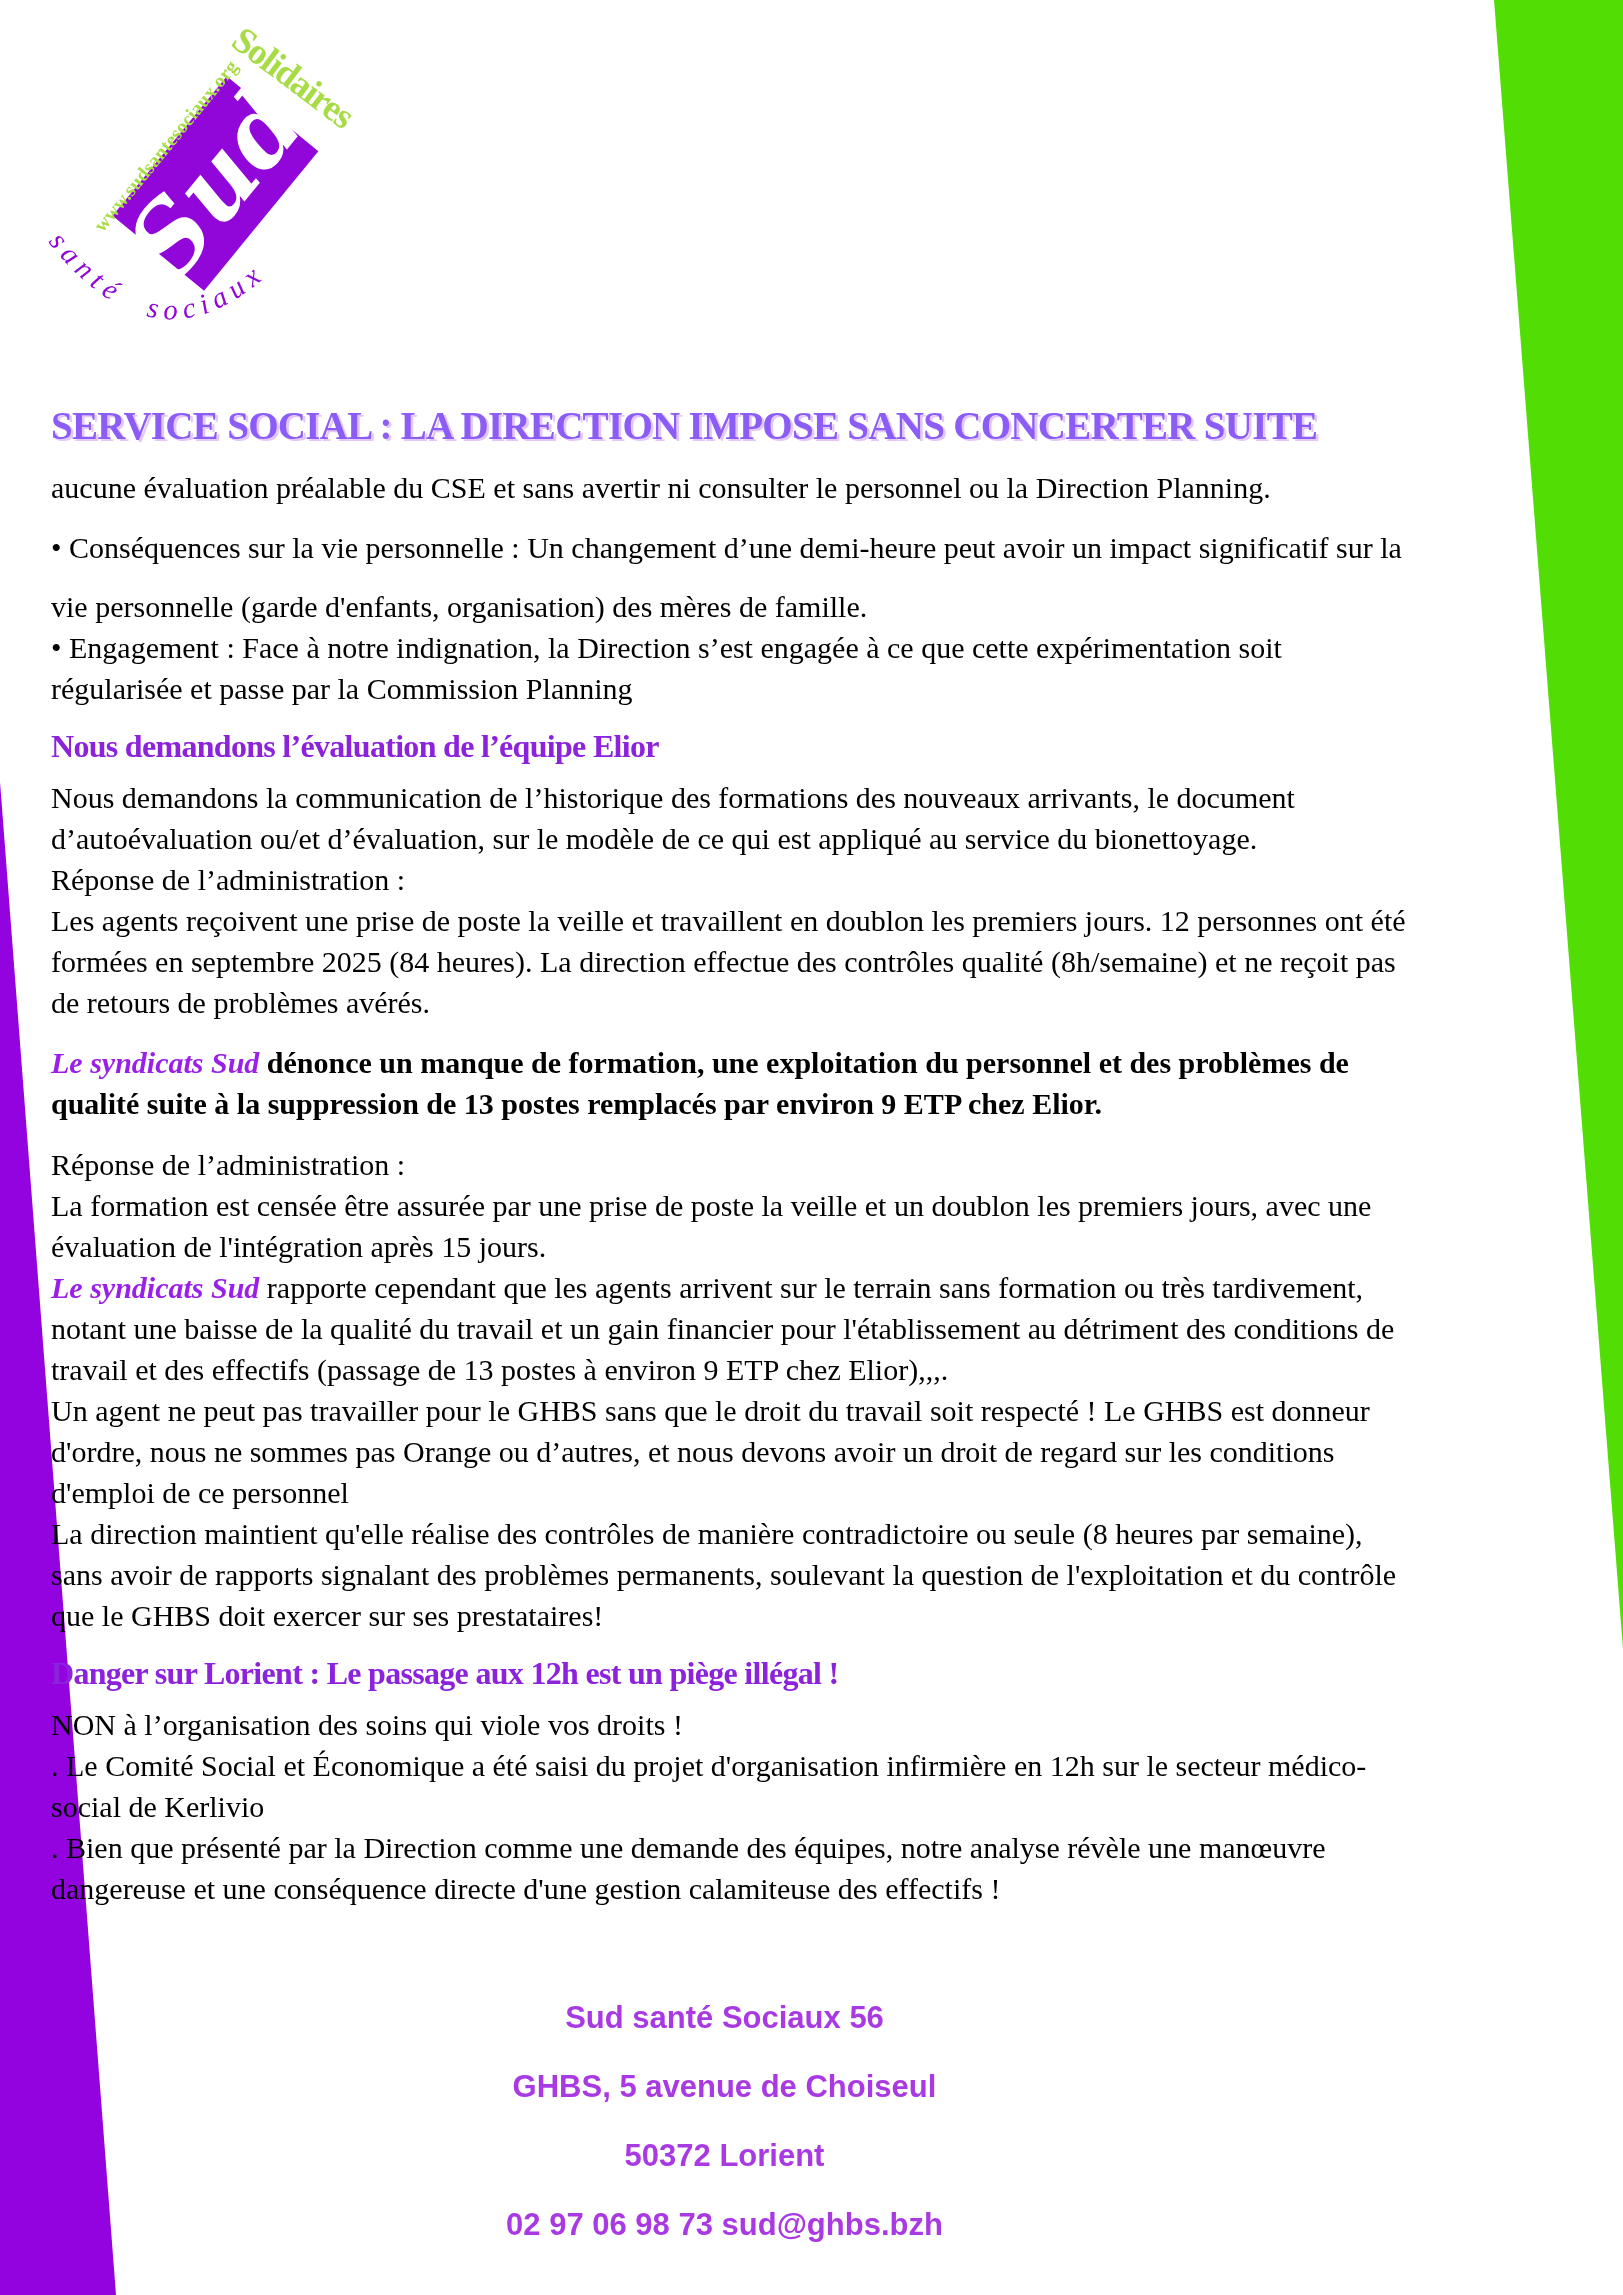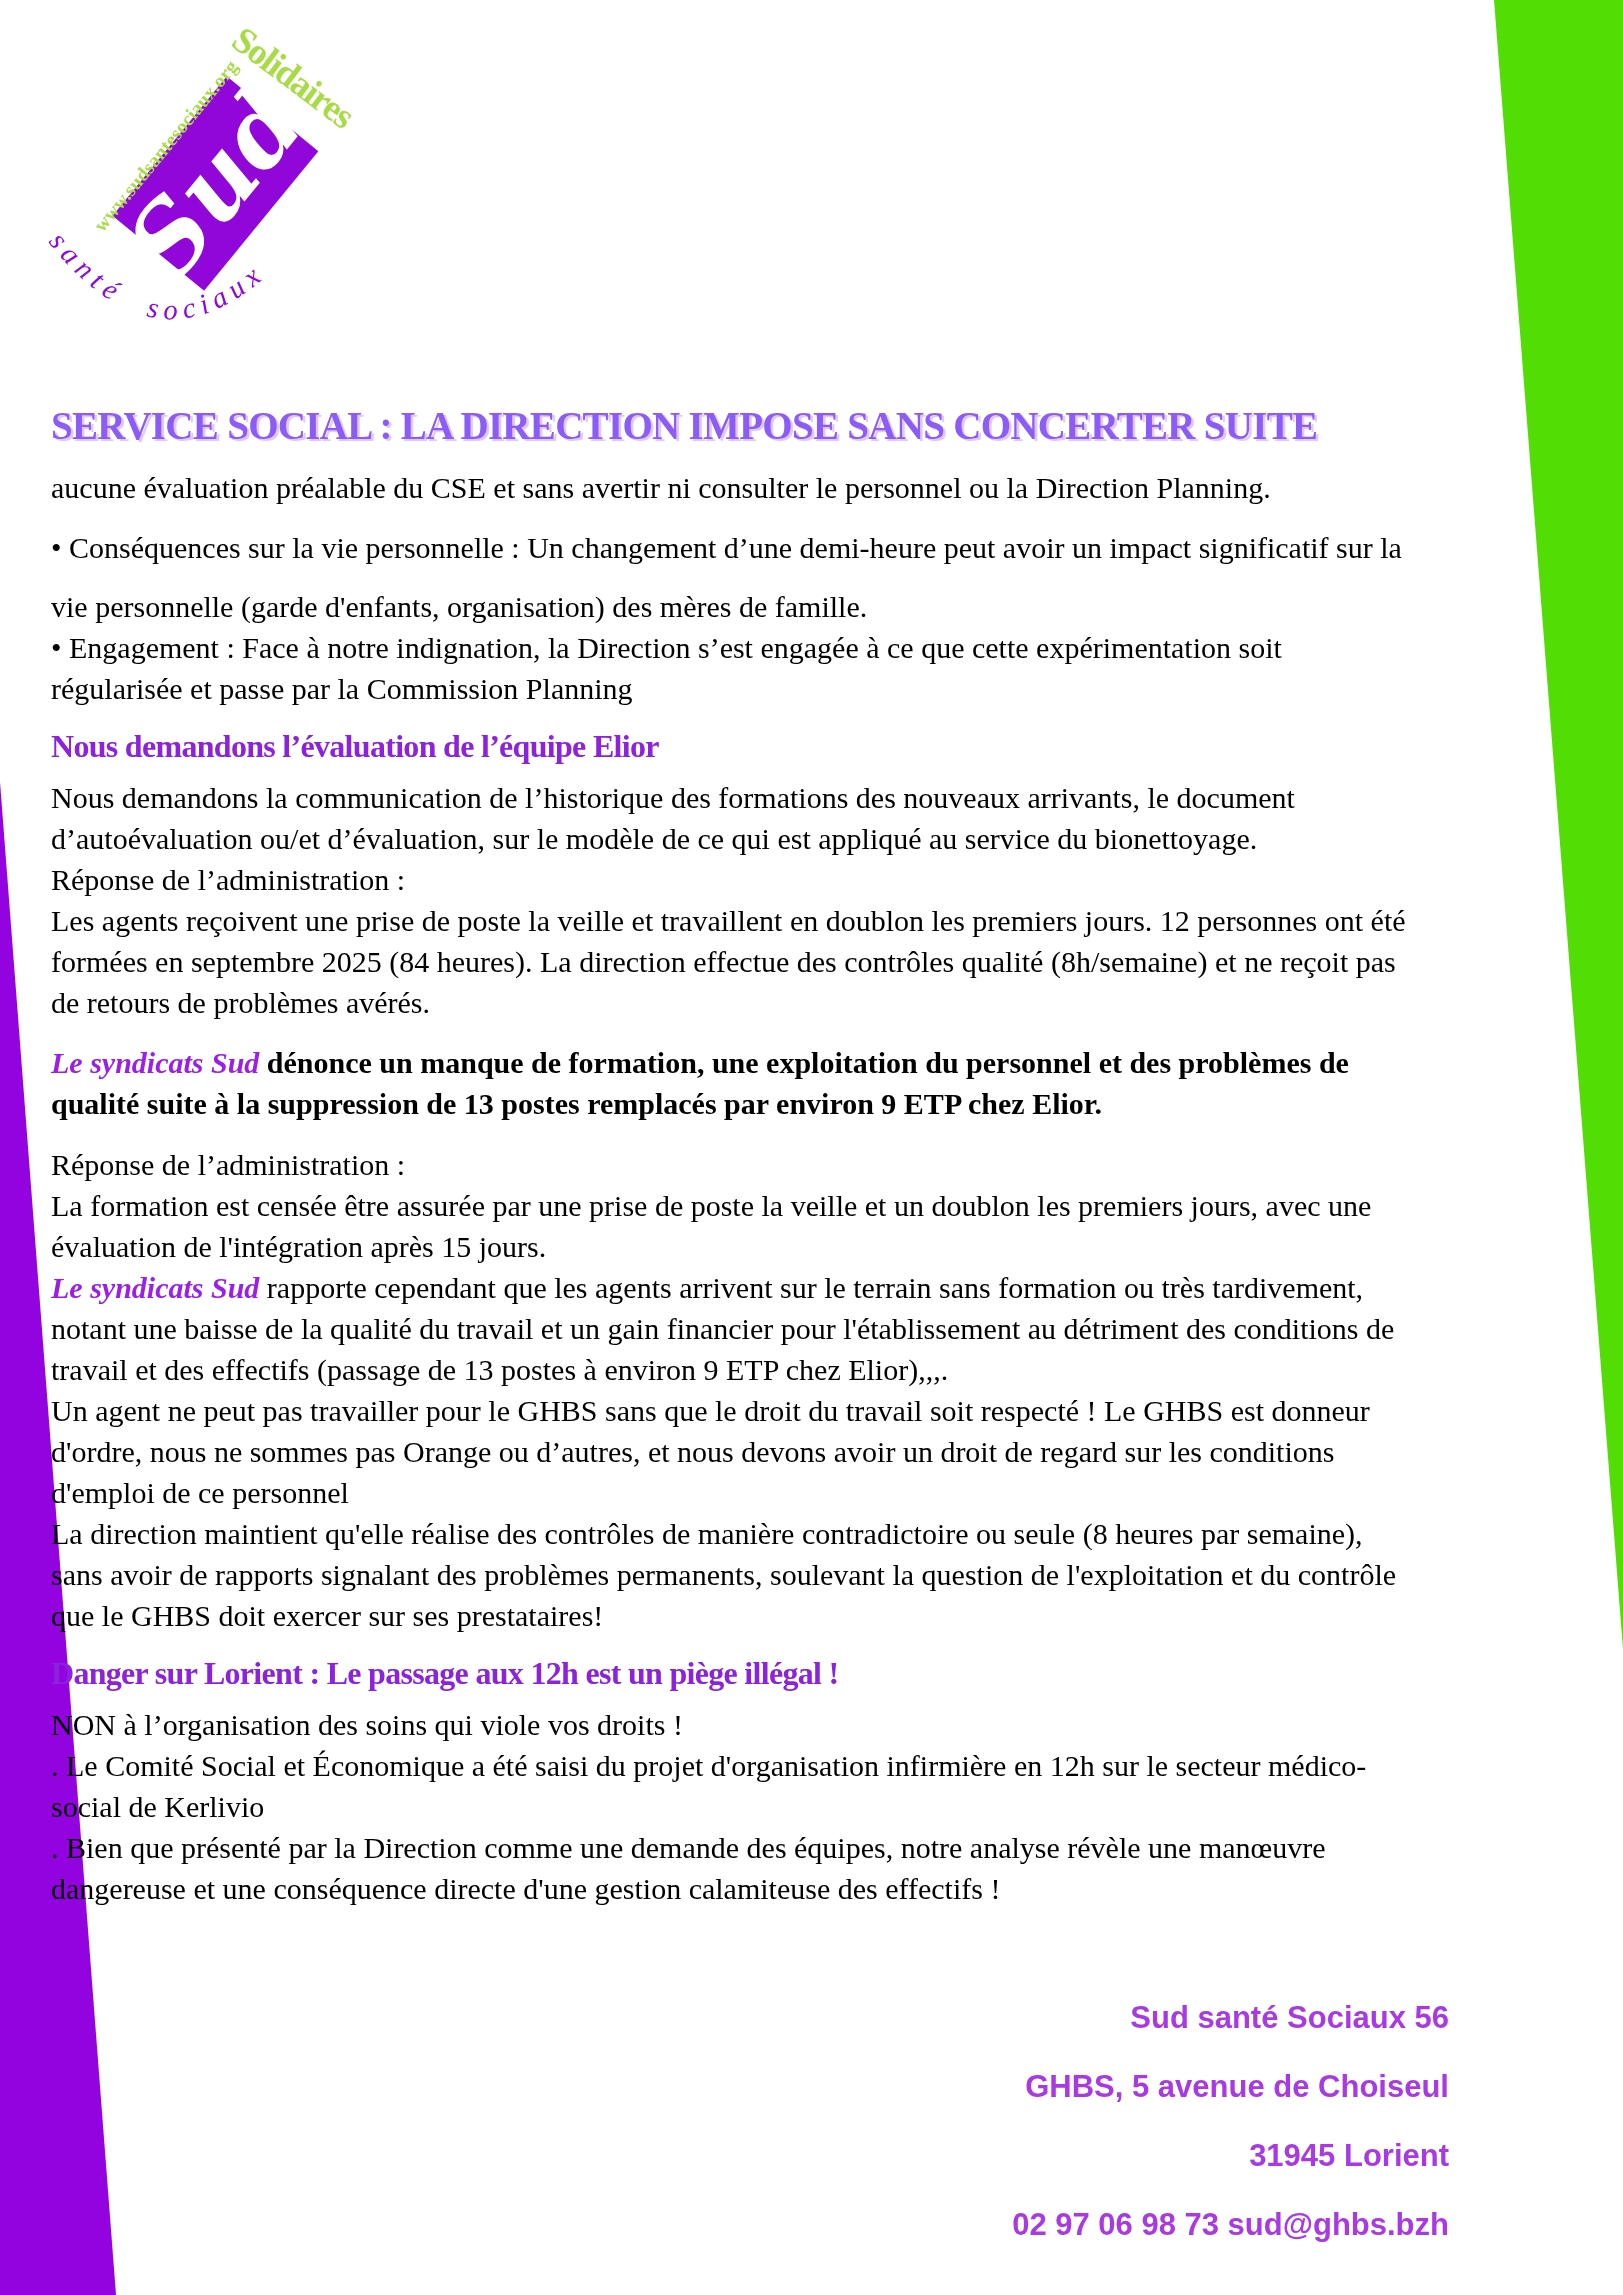--- a/index.html
+++ b/index.html
@@ -34,21 +34,21 @@
   .s-line{font-size:30px; line-height:41px;}
   .gap{margin-top:19.6px;}
   .bold{font-weight:bold;}
   .accent{color:#9a1fe8; font-weight:bold;font-style:italic;}
   
   .footer{
     position:absolute; left:0; top:2001px; width:1449px; z-index:2;
     text-align:center; font-family:"Liberation Sans", sans-serif;
     color:#a93ae3; font-weight:bold; font-size:31px;
   }
-  .f-line{line-height:33px; margin-bottom:36px; white-space:nowrap;text-align:right;}
+  .f-line{line-height:33px; margin-bottom:36px; white-space:nowrap;}
 </style>
 </head>
 <body>
 
 <div class="page">
 
   <div class="green-band"></div>
   <div class="purple-band"></div>
 
   <svg class="logo" viewBox="0 0 500 560" xmlns="http://www.w3.org/2000/svg">
@@ -96,18 +96,18 @@
       <div class="s-line"><span>NON à l’organisation des soins qui viole vos droits !</span></div>
       <div class="s-line"><span>. Le Comité Social et Économique a été saisi du projet d'organisation infirmière en 12h sur le secteur médico-</span></div>
       <div class="s-line"><span>social de Kerlivio</span></div>
       <div class="s-line"><span>. Bien que présenté par la Direction comme une demande des équipes, notre analyse révèle une manœuvre</span></div>
       <div class="s-line"><span>dangereuse et une conséquence directe d'une gestion calamiteuse des effectifs !</span></div>
     </main>
 
   <footer class="footer">
       <div class="f-line">Sud santé Sociaux 56</div>
       <div class="f-line">GHBS, 5 avenue de Choiseul</div>
-      <div class="f-line">31945 Lorient</div>
+      <div class="f-line">50372 Lorient</div>
       <div class="f-line">02 97 06 98 73 sud@ghbs.bzh</div>
     </footer>
 
 </div>
 
 
 </body></html>

